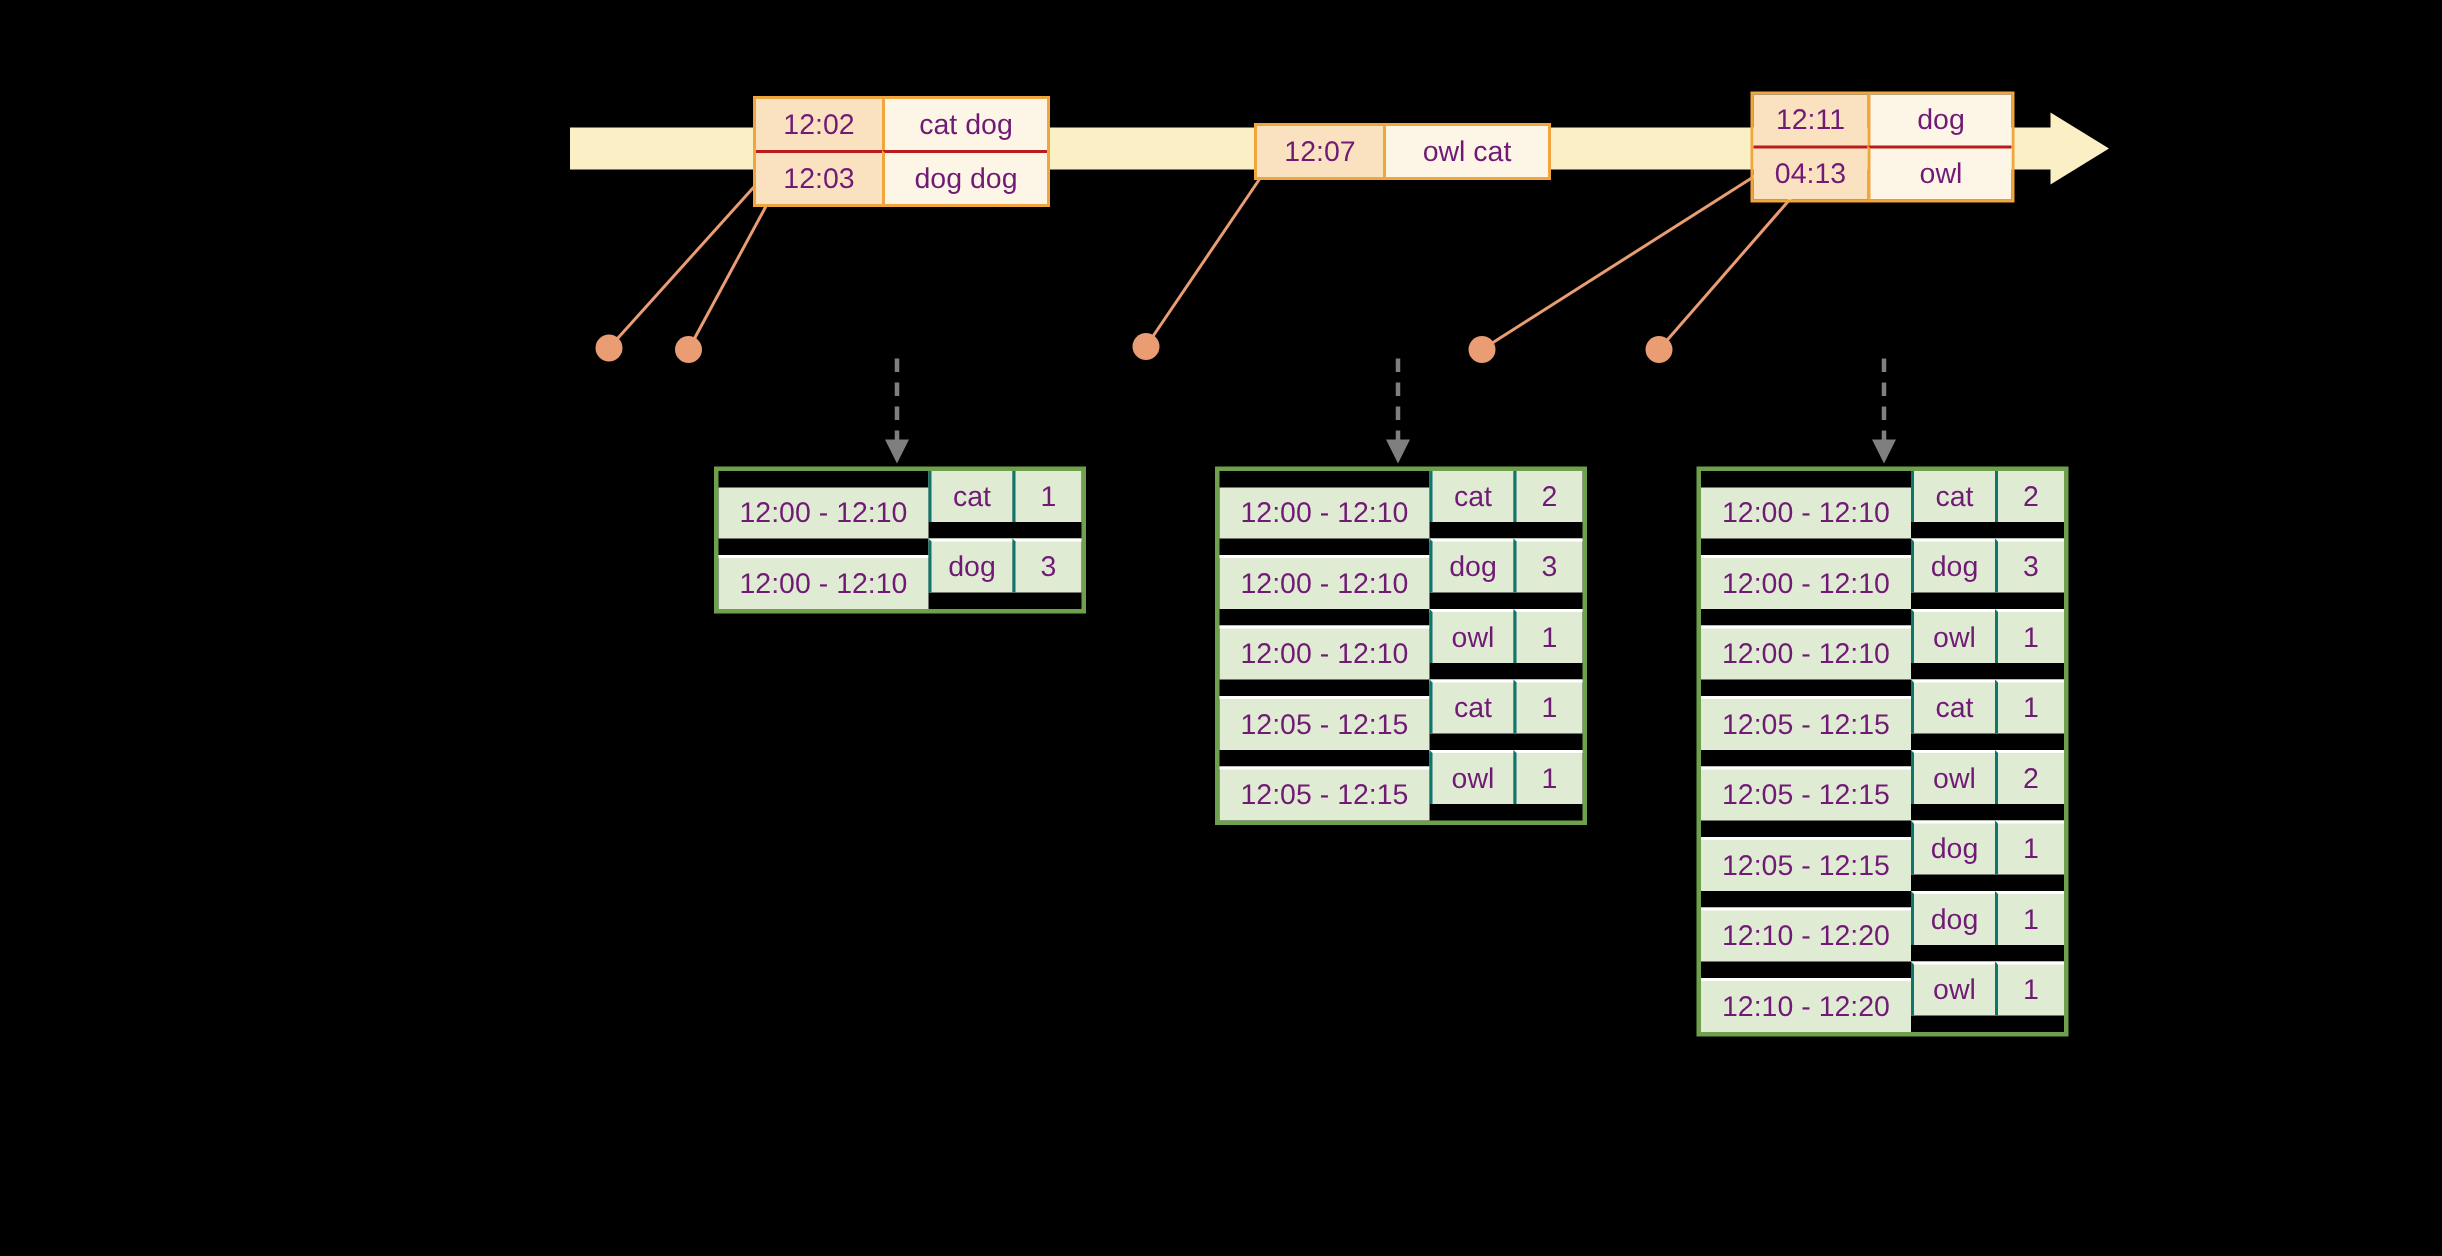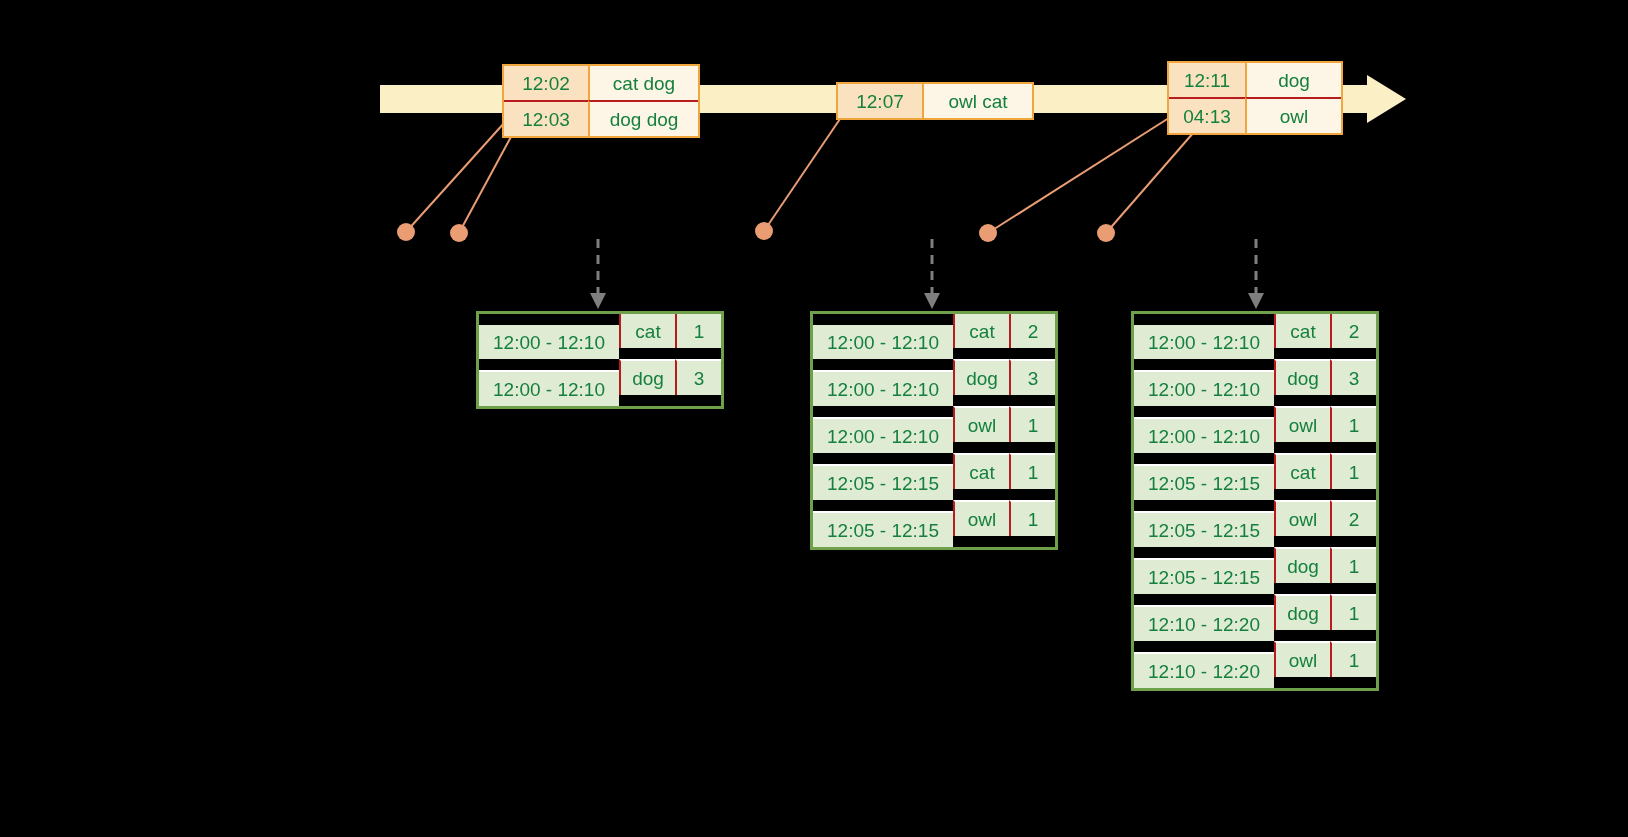--- a/index.html
+++ b/index.html
@@ -7,21 +7,21 @@
     padding: 0;
     background: #000000;
   }
   .canvas {
     position: relative;
     width: 1628px;
     height: 837px;
     background: #000000;
     overflow: hidden;
     font-family: "Liberation Sans", sans-serif;
-    color: #15803d;
+    color: #701a75;
     text-decoration: underline;
   }
   .overlay {
     position: absolute;
     left: 0;
     top: 0;
     z-index: 1;
   }
 
   
@@ -49,21 +49,21 @@
   .event-table .c0 { width: 84px;  background: #FAE2C0; }
   .event-table .c1 { width: 108px; background: #FDF5E5; }
   .et1 { left: 502px;  top: 64px; }
   .et2 { left: 836px;  top: 82px; text-align: right; }
   .et3 { left: 1167px; top: 61px; }
   .et3 .c0 { width: 76px; }
   .et3 .c1 { width: 94px; }
 
   
   .result-table { border: 3px solid #6FA14D; }
-  .result-table .tcell { background: #E0EBD4; border-left: 2px solid #b91c1c; border-top: 2px solid #FFFFFF; }
+  .result-table .tcell { background: #E0EBD4; border-left: 2px solid #0f766e; border-top: 2px solid #FFFFFF; }
   .result-table .tcell:first-child { border-left: none; margin-top: 11px; }
   .result-table .trow:first-child .tcell { border-top: none; }
   .result-table .c0 { width: 140px; }
   .result-table .c1 { width: 54px; }
   .result-table .c2 { width: 44px; }
   .gt1 { left: 476px;  top: 311px; }
   .gt2 { left: 810px;  top: 311px; }
   .gt3 { left: 1131px; top: 311px; }
 </style>
 </head>

